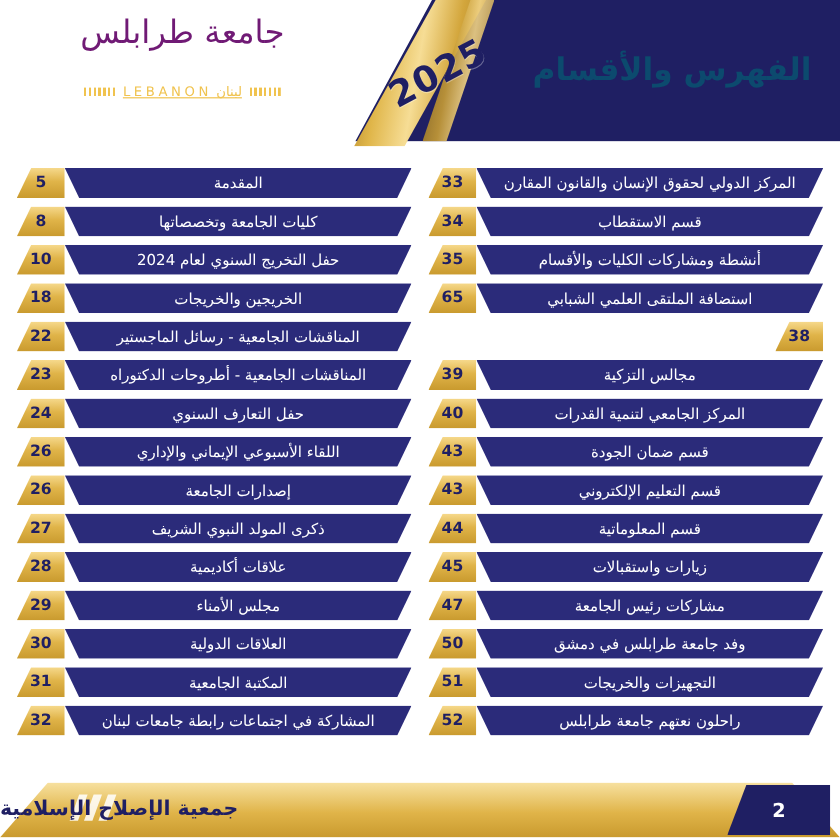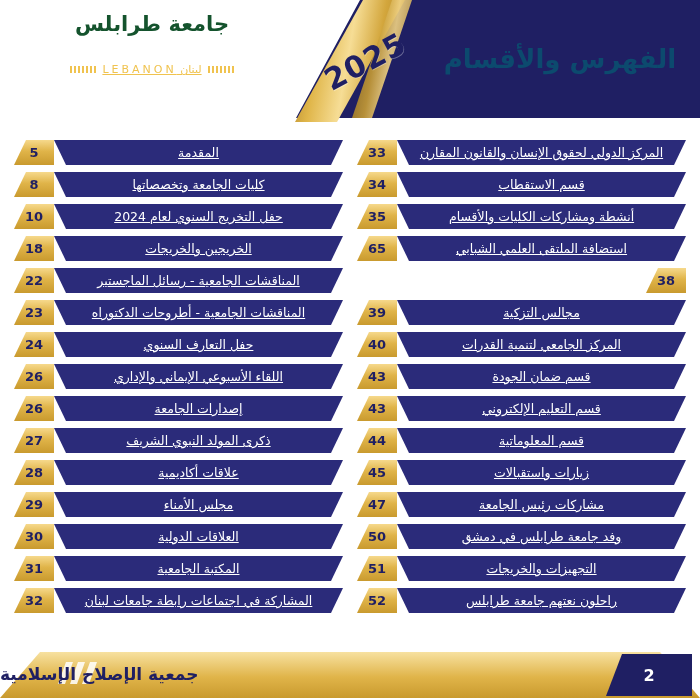--- a/index.html
+++ b/index.html
@@ -77,23 +77,23 @@
   }
   .brand {
     position: absolute;
     left: 22px;
     top: 12px;
     width: 260px;
     text-align: center;
     color: #ffffff;
   }
   .brand-ar {
-    font-size: 21px;
-    font-weight: bold;
-    color: #14532d;
+    font-size: 27px;
+    font-weight: normal;
+    color: #701a75;
     letter-spacing: 1px;
     line-height: 1.2;
   }
   .brand-en {
     font-size: 15px;
     color: #ffffff;
     letter-spacing: .5px;
     margin-top: 3px;
   }
   .brand-sub {
@@ -161,21 +161,20 @@
     font-size: 12.5px;
     display: flex;
     align-items: center;
     justify-content: center;
     padding: 0 10px;
     box-sizing: border-box;
     clip-path: polygon(0 0, 100% 0, calc(100% - 12px) 100%, 12px 100%);
     text-align: center;
     white-space: nowrap;
     overflow: hidden;
-    text-decoration: underline;
   }
 
   
   .footer {
     position: absolute;
     left: 0;
     bottom: 0;
     width: 700px;
     height: 56px;
   }

